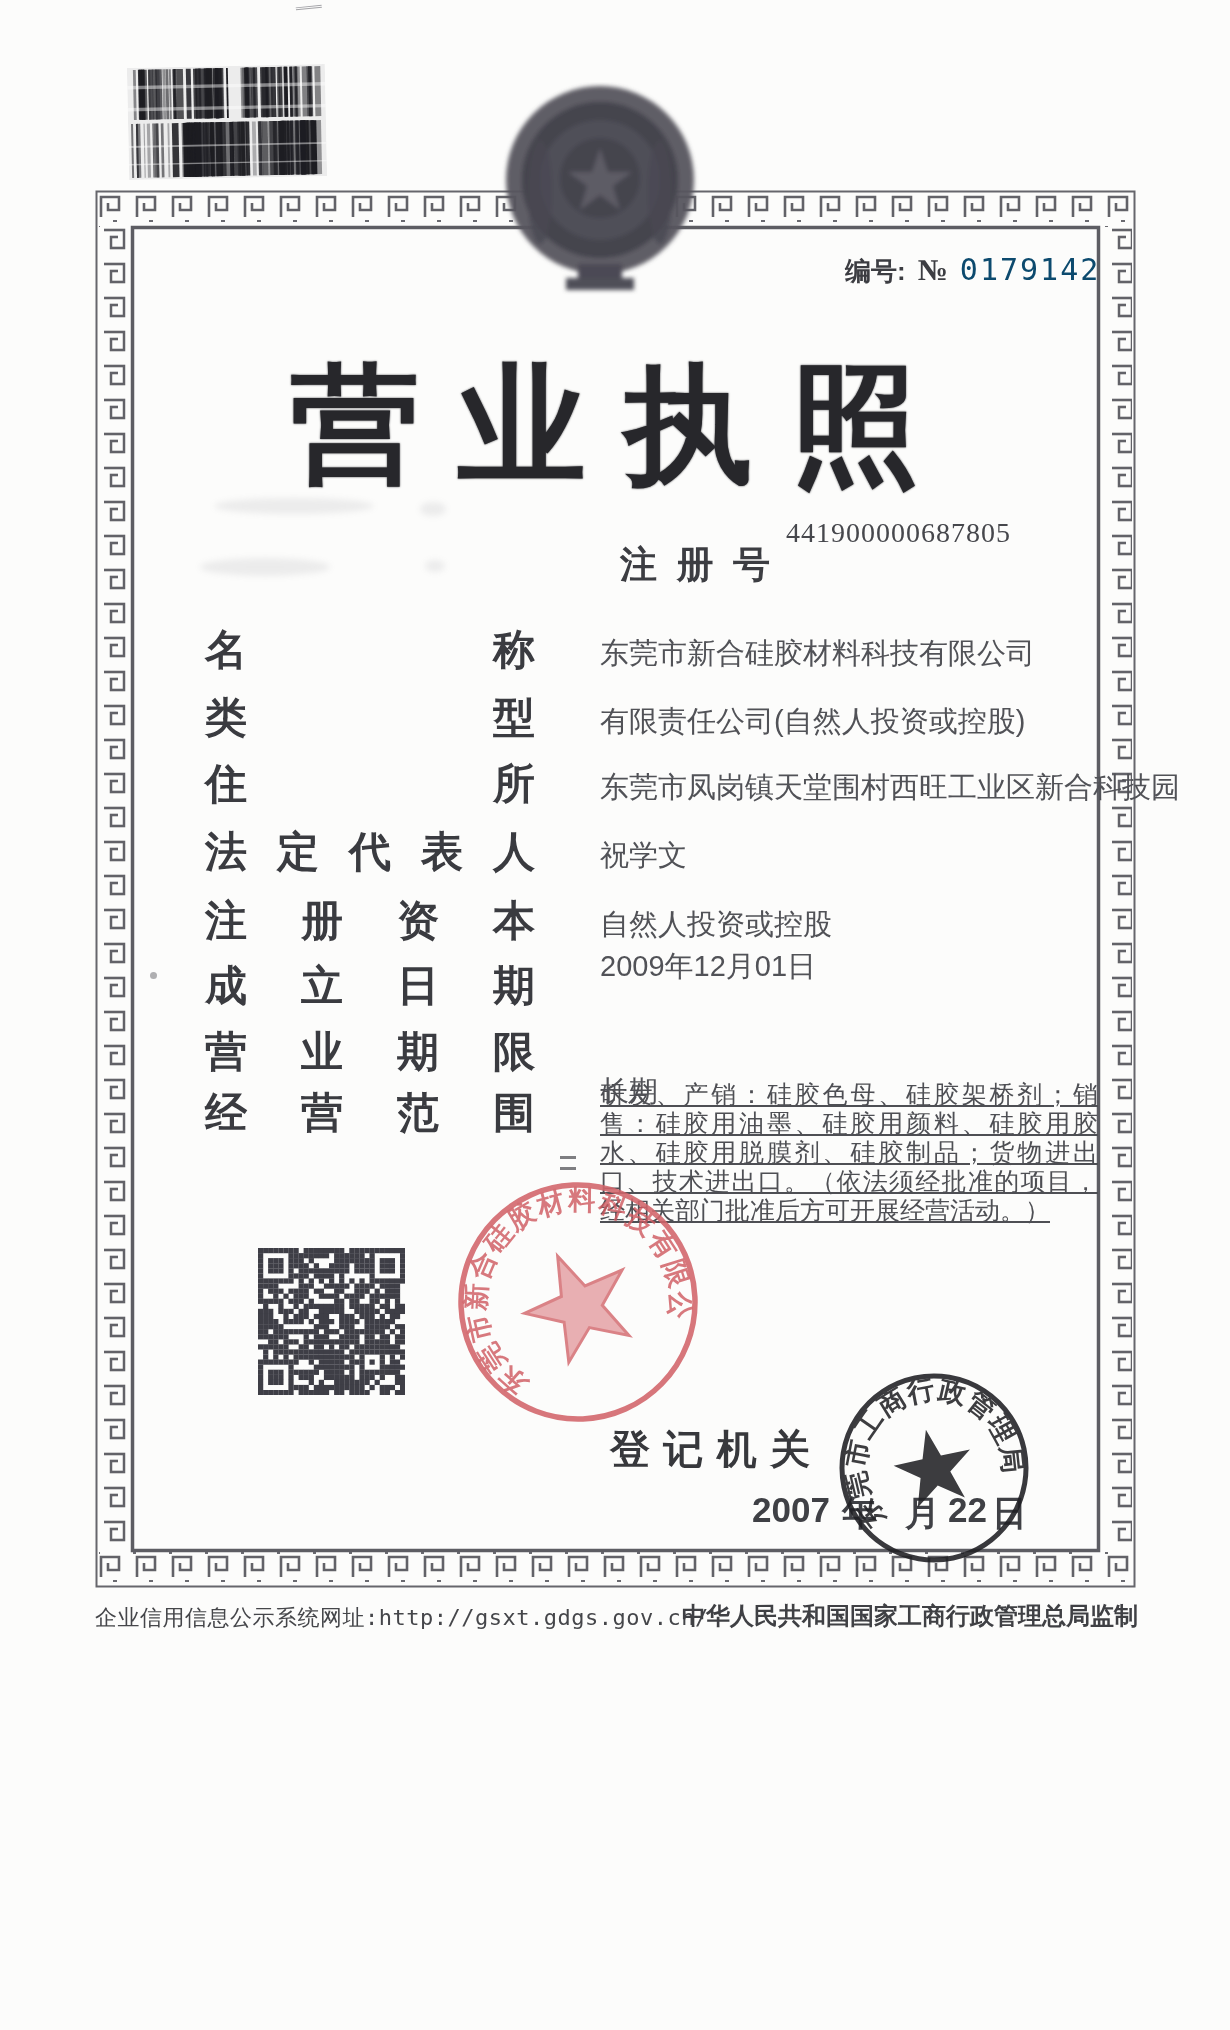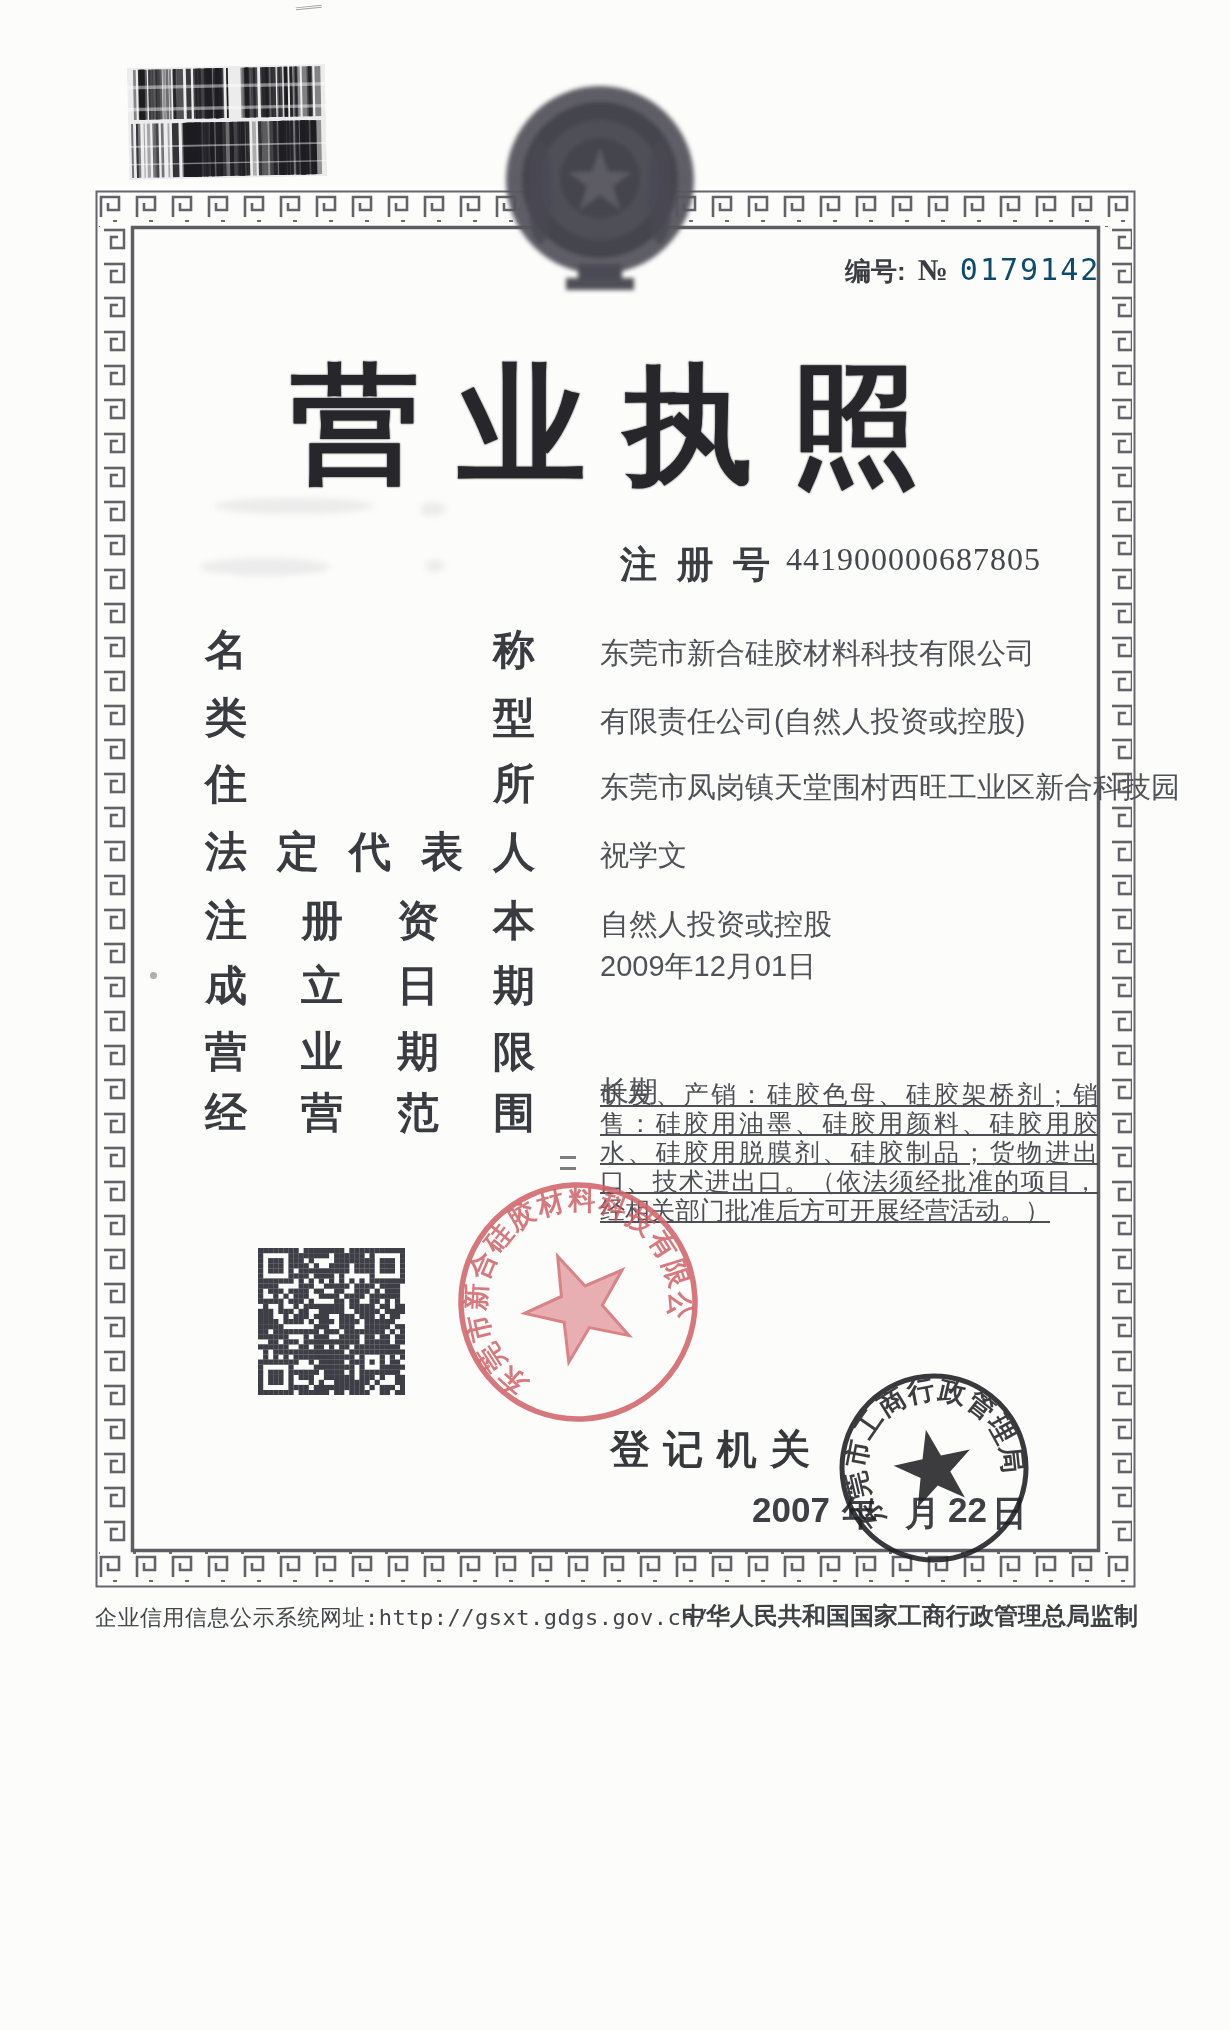--- a/index.html
+++ b/index.html
@@ -15,21 +15,21 @@
   .serial{position:absolute;left:845px;top:252px;display:flex;align-items:baseline;gap:12px;z-index:6;color:#3c3d42;}
   .serial .lab{font-size:26px;font-weight:600;}
   .serial .nosign{font-size:30px;font-weight:800;font-family:"Liberation Serif",serif;}
   .serial .num{font-size:30px;font-family:"DejaVu Sans Mono",monospace;letter-spacing:2px;color:#0c4a6e;}
   
   .title-row{position:absolute;left:291px;top:340px;width:628px;display:flex;justify-content:space-between;
     font-size:128px;font-weight:900;color:#27272b;z-index:6;text-shadow:0 0 2px #2e2e32;}
   
   .reg-label{position:absolute;left:620px;top:540px;width:150px;display:flex;justify-content:space-between;
     font-size:37px;font-weight:700;color:#3c3d42;}
-  .reg-number{position:absolute;left:786px;top:541px;font-size:32px;letter-spacing:1px;color:#46474c;
+  .reg-number{position:absolute;left:786px;top:517px;font-size:28px;letter-spacing:1px;color:#46474c;
     font-family:"Liberation Serif",serif;}
   
   .flabel{position:absolute;left:205px;width:330px;display:flex;justify-content:space-between;
     font-size:42px;font-weight:700;color:#3a3b40;z-index:3;}
   .fvalue{position:absolute;left:600px;font-size:29px;color:#515257;white-space:nowrap;z-index:3;}
   .fvalue.scope{font-size:25px;line-height:29px;width:498px;white-space:normal;text-align:justify;color:#4e4f54;font-weight:500;}
   
   #qr{position:absolute;left:258px;top:1248px;width:147px;height:147px;}
   
   #redseal{position:absolute;left:444px;top:1168px;width:268px;height:268px;z-index:8;}

